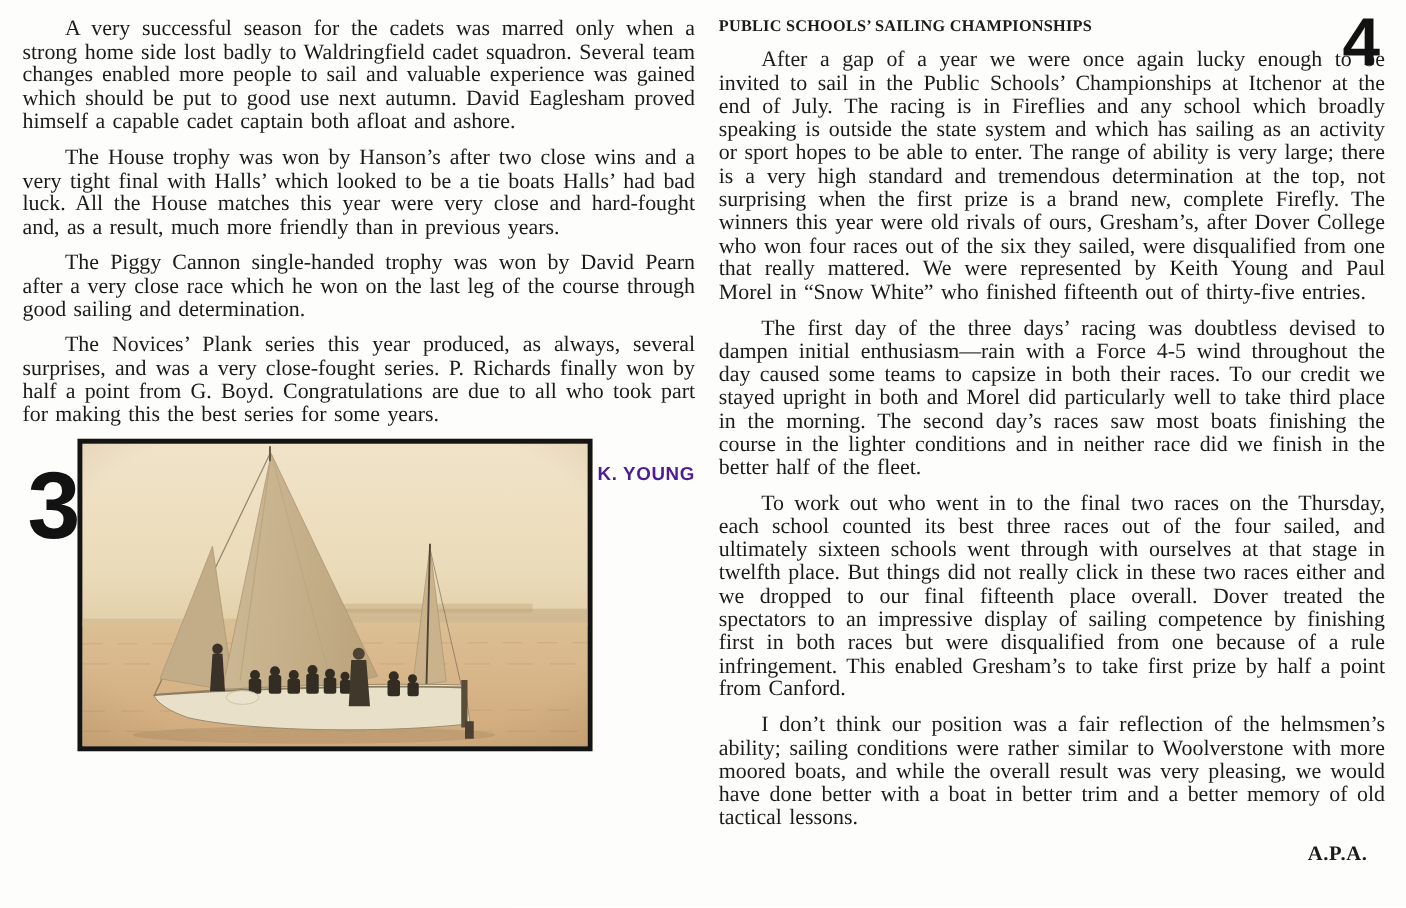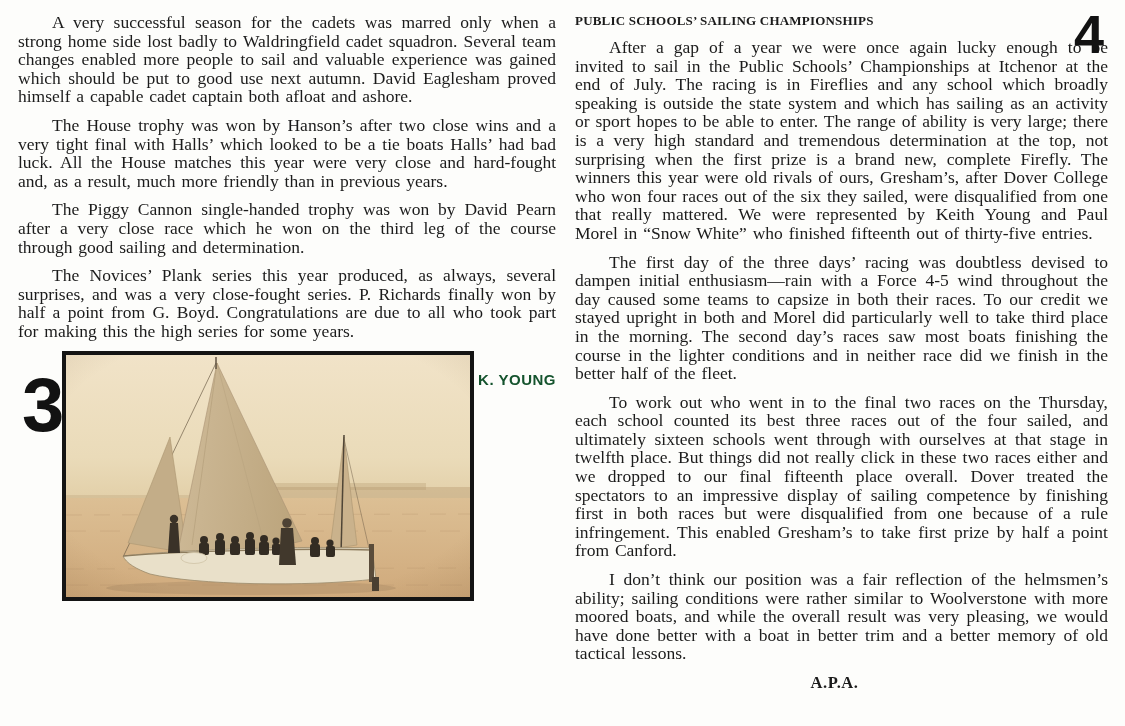--- a/index.html
+++ b/index.html
@@ -59,41 +59,41 @@
     background:#e8d9bb;
   }
   .photo-frame svg { display:block; }
   .photo-credit {
     position:absolute;
     right:0; top:20px;
     font-family:"Liberation Sans", sans-serif;
     font-weight:700;
     font-size:15px;
     letter-spacing:0.5px;
-    color:#14532d;
+    color:#4c1d95;
   }
   .signature {
-    text-align:center;
+    text-align:right;
     padding-right:14px;
     font-weight:bold;
     font-size:16.5px;
     margin-top:4px;
     letter-spacing:0.5px;
   }
 </style>
 </head>
 <body>
 
 <div class="page">
 
   <div class="col col-left">
     <p class="body-par">A very successful season for the cadets was marred only when a strong home side lost badly to Waldringfield cadet squadron. Several team changes enabled more people to sail and valuable experience was gained which should be put to good use next autumn. David Eaglesham proved himself a capable cadet captain both afloat and ashore.</p>
     <p class="body-par">The House trophy was won by Hanson’s after two close wins and a very tight final with Halls’ which looked to be a tie boats Halls’ had bad luck. All the House matches this year were very close and hard-fought and, as a result, much more friendly than in previous years.</p>
-    <p class="body-par">The Piggy Cannon single-handed trophy was won by David Pearn after a very close race which he won on the third leg of the course through good sailing and determination.</p>
-    <p class="body-par">The Novices’ Plank series this year produced, as always, several surprises, and was a very close-fought series. P. Richards finally won by half a point from G. Boyd. Congratulations are due to all who took part for making this the high series for some years.</p>
+    <p class="body-par">The Piggy Cannon single-handed trophy was won by David Pearn after a very close race which he won on the last leg of the course through good sailing and determination.</p>
+    <p class="body-par">The Novices’ Plank series this year produced, as always, several surprises, and was a very close-fought series. P. Richards finally won by half a point from G. Boyd. Congratulations are due to all who took part for making this the best series for some years.</p>
 
     <div class="photo-wrap">
       <div class="pagenum pagenum-left">3</div>
 
       <div class="photo-frame" role="img" aria-label="Sepia photograph of a gaff-rigged sailing boat with jib and mizzen sails, carrying a crew of cadets on calm open water">
         <svg width="404" height="242" viewBox="0 0 404 242">
           <defs>
             <linearGradient id="sky" x1="0" y1="0" x2="0" y2="1">
               <stop offset="0" stop-color="#f1e3c8"></stop>
               <stop offset="0.7" stop-color="#eadbb9"></stop>

